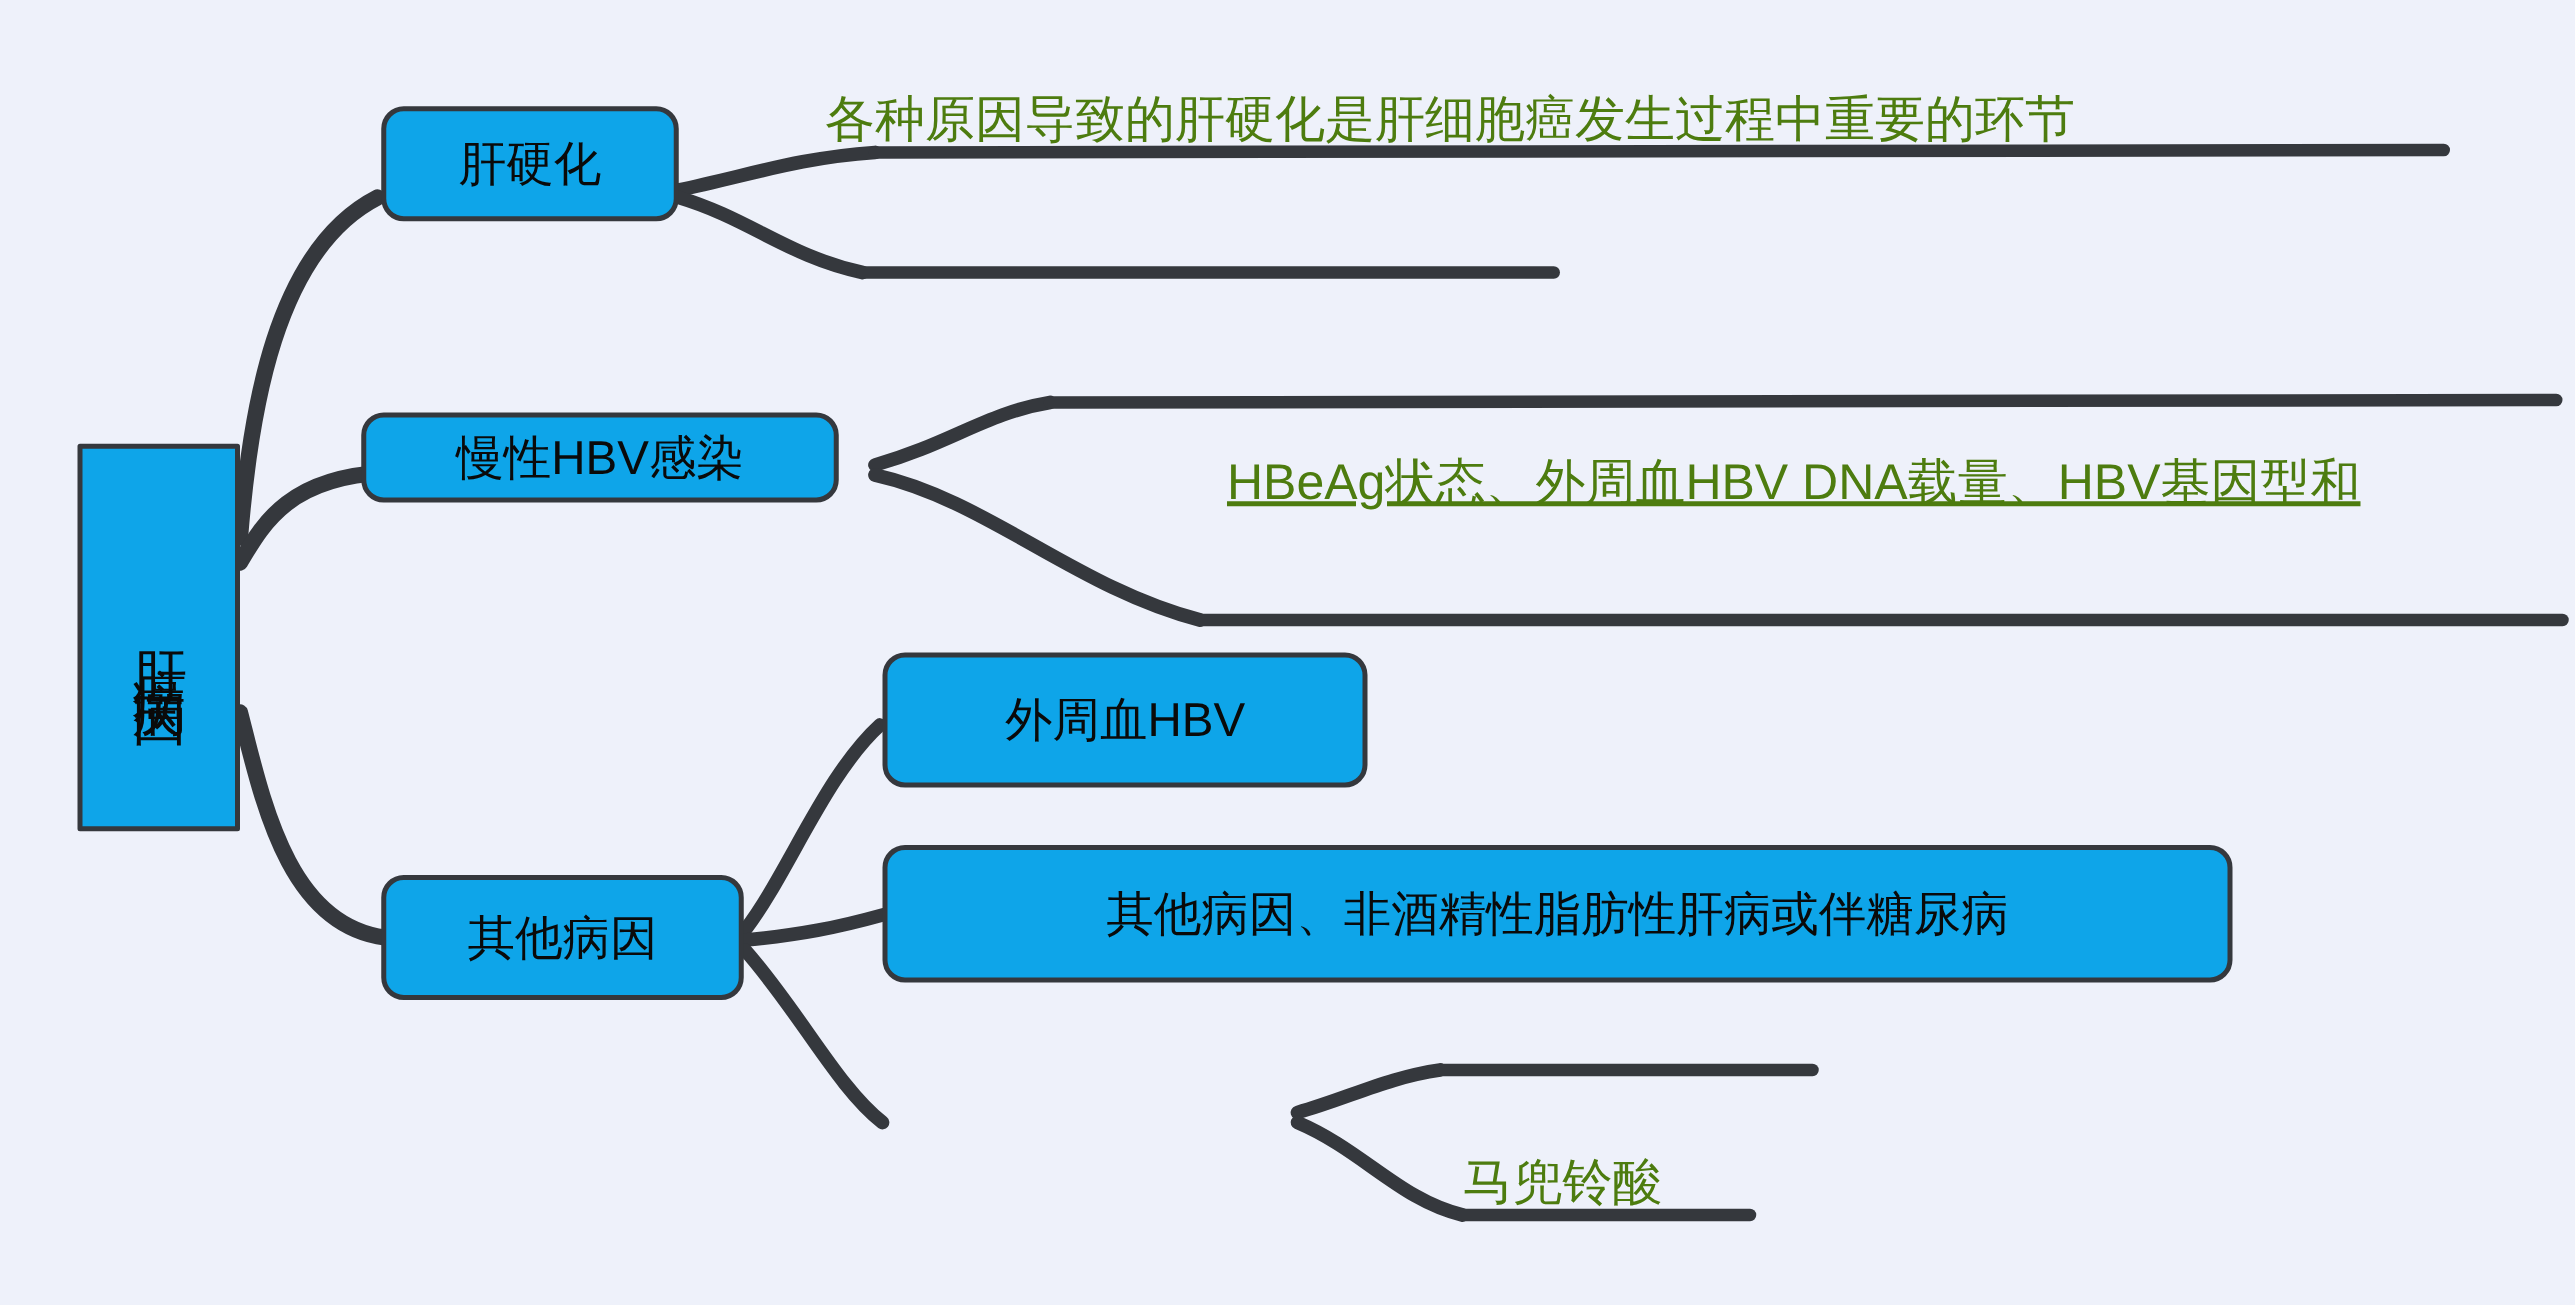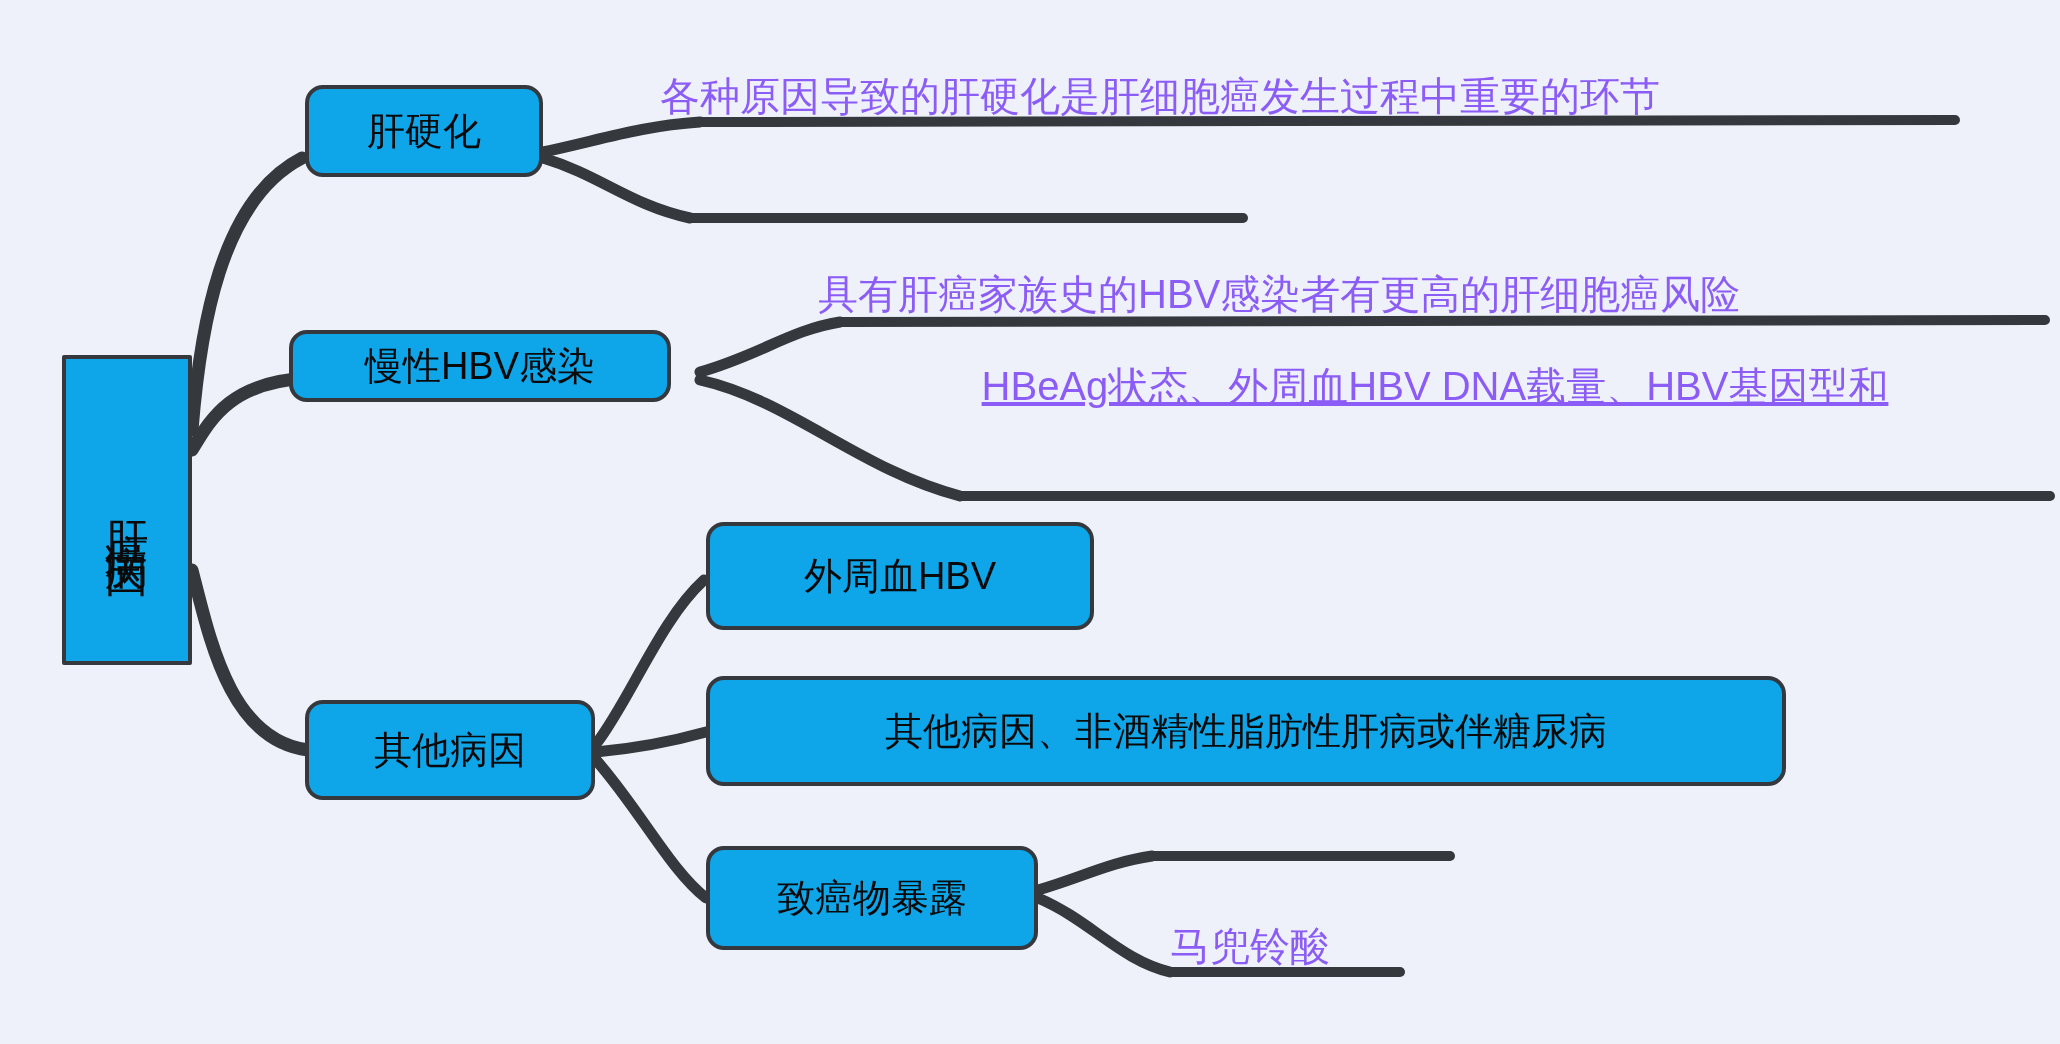--- a/index.html
+++ b/index.html
@@ -46,21 +46,21 @@
   .node-label {
     white-space: nowrap;
     font-size: 38px;
   }
   .root .node-label {
     font-size: 44px;
     white-space: normal;
   }
   .leaf-text {
     position: absolute;
-    color: #8b5cf6;
+    color: #4d7c0f;
     font-size: 40px;
     line-height: 1.22;
     white-space: nowrap;
     z-index: 3;
   }
   .leaf-text.center { text-align: center; text-decoration: underline; }
 </style>
 </head>
 <body>
 
@@ -111,42 +111,36 @@
 
   <div class="leaf-text" style="left:660px; top:72px;">
     <div>各种原因导致的肝硬化是肝细胞癌发生过程中重要的环节</div>
   </div>
 
 
   <div class="node rounded" style="left:289px; top:330px; width:382px; height:72px;">
     <span class="node-label">慢性HBV感染</span>
   </div>
 
-  <div class="leaf-text" style="left:818px; top:270px;">
-    <div>具有肝癌家族史的HBV感染者有更高的肝细胞癌风险</div>
-  </div>
 
   <div class="leaf-text center" style="left:830px; top:362px; width:1210px;">
     <div>HBeAg状态、外周血HBV DNA载量、HBV基因型和</div>
   </div>
 
   <div class="node rounded" style="left:305px; top:700px; width:290px; height:100px;">
     <span class="node-label">其他病因</span>
   </div>
 
   <div class="node rounded" style="left:706px; top:522px; width:388px; height:108px;">
     <span class="node-label">外周血HBV</span>
   </div>
 
   <div class="node rounded" style="left:706px; top:676px; width:1080px; height:110px;">
     <span class="node-label">其他病因、非酒精性脂肪性肝病或伴糖尿病</span>
   </div>
 
-  <div class="node rounded" style="left:706px; top:846px; width:332px; height:104px;">
-    <span class="node-label">致癌物暴露</span>
-  </div>
 
 
   <div class="leaf-text" style="left:1170px; top:922px;">
     <div>马兜铃酸</div>
   </div>
 
 </div>
 
 </body></html>

